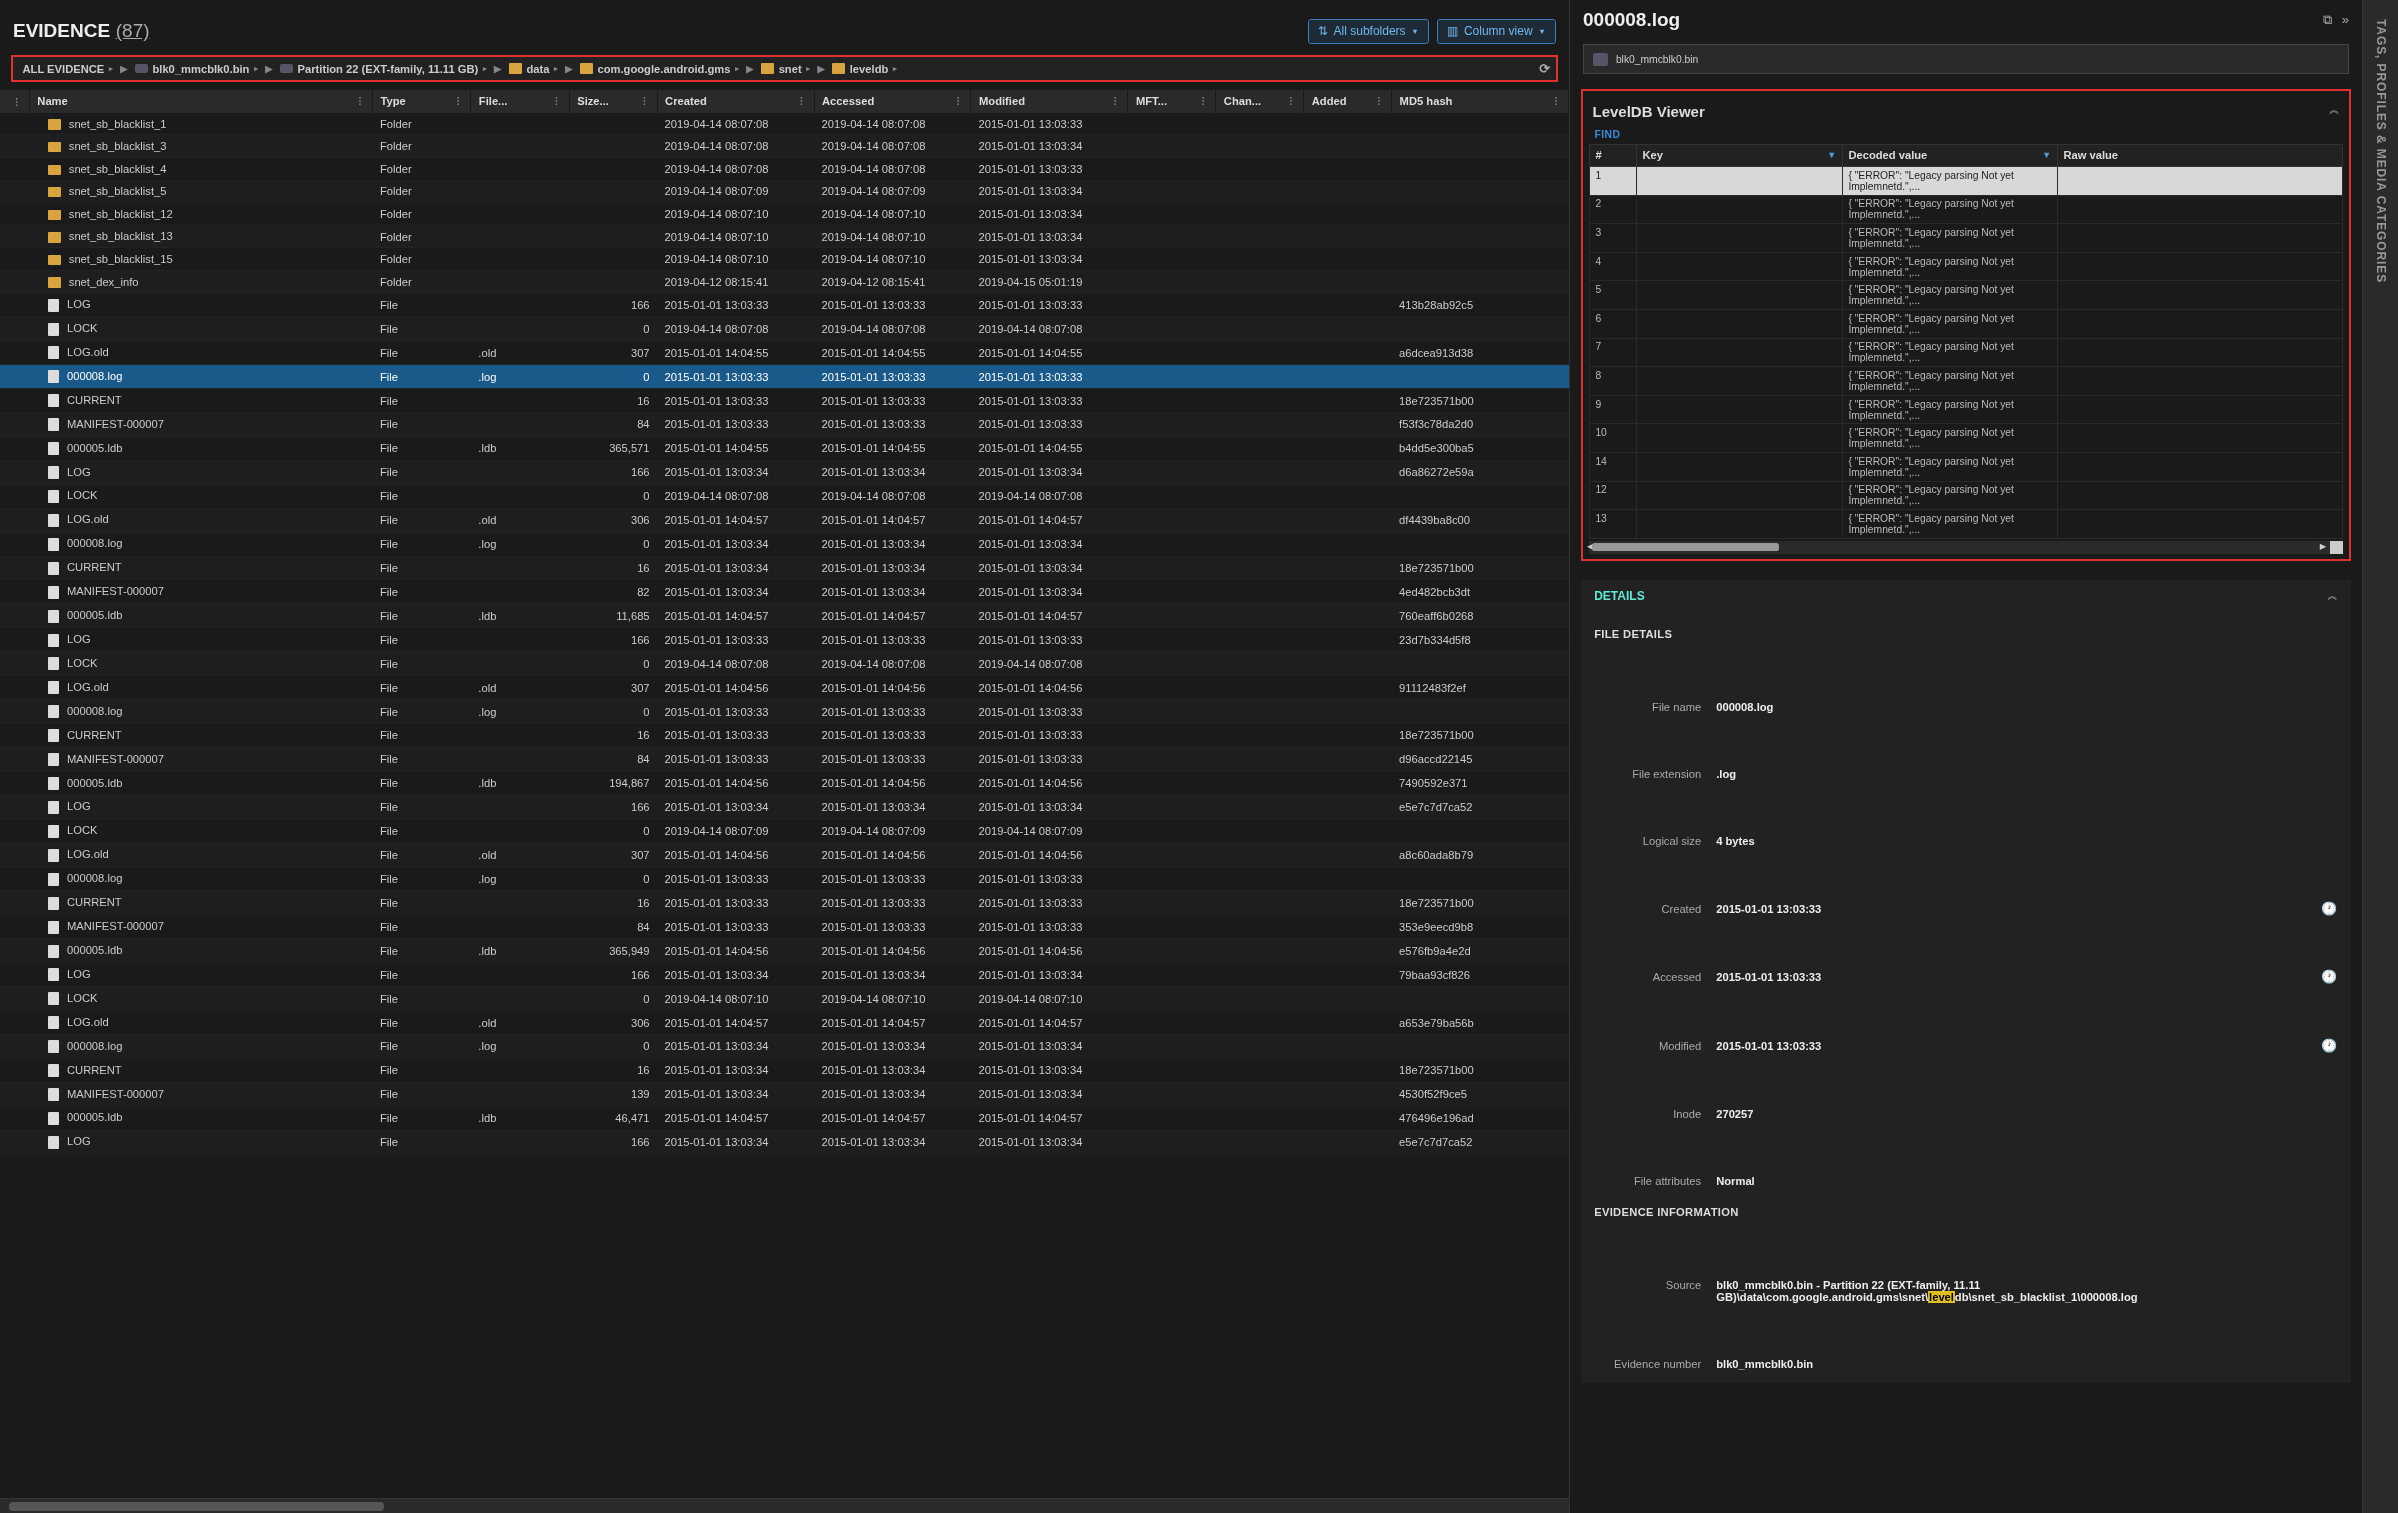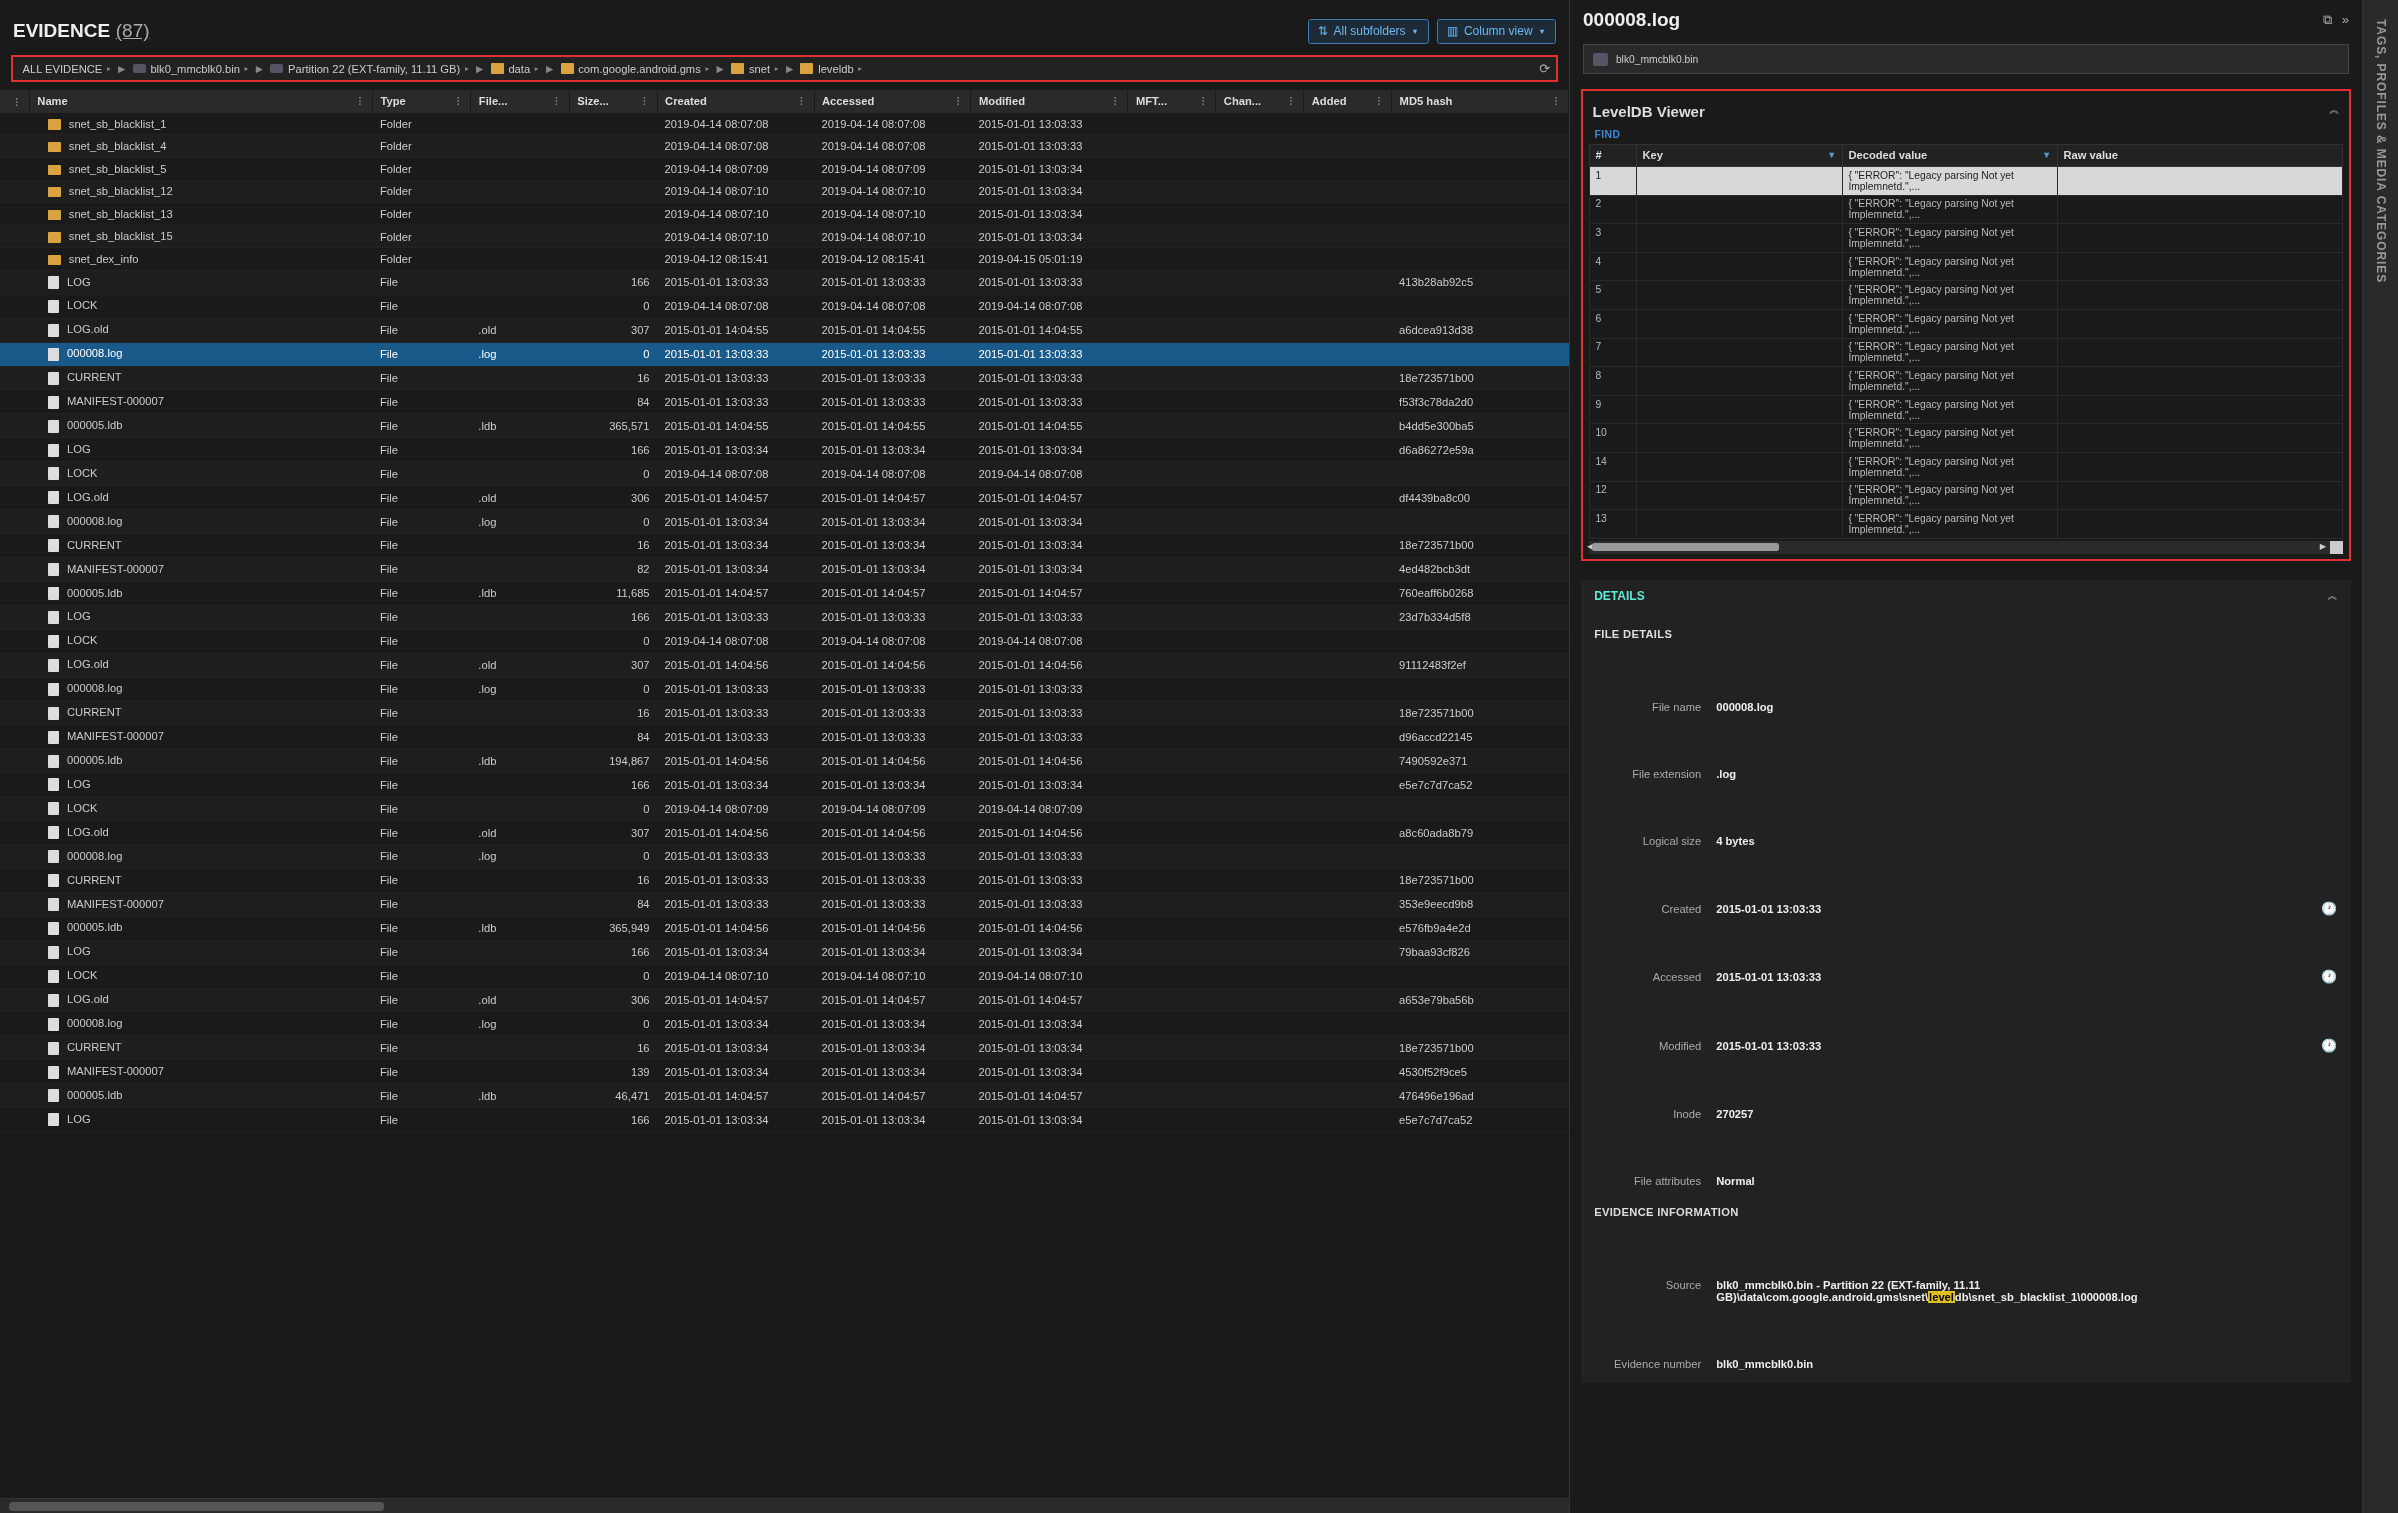--- a/index.html
+++ b/index.html
@@ -11,21 +11,21 @@
 
 
 .header-row { display: flex; align-items: center; padding: 7.5px 13px; margin-top: 11px; }
 .header-title { font-size: 19px; font-weight: 700; color: #eee; }
 .header-count { font-size: 19px; font-weight: 400; color: #aaa; margin-left: 5.6px; text-decoration: underline; }
 .header-spacer { flex: 1; }
 .header-btn { display: inline-flex; align-items: center; gap: 5.6px; border: 0.9px solid #3a7ab8; background: #1e2a36; color: #6fb8f0; padding: 4.7px 9.4px; border-radius: 2.8px; margin-left: 7.5px; font-size: 12px; cursor: pointer; }
 .header-btn .caret { font-size: 7.5px; }
 
 
-.breadcrumb-wrap { margin: 3.7px 11.2px 7.5px 11.2px; border: 2.8px solid #e03030; padding: 3.7px 5.6px; display: flex; align-items: center; gap: 3.7px; background: #222; flex-wrap: wrap; }
+.breadcrumb-wrap { margin: 3.7px 11.2px 7.5px 11.2px; border: 2.8px solid #e03030; padding: 3.7px 5.6px; display: flex; align-items: center; gap: 3.7px; background: #222; flex-wrap: wrap; font-weight: bold; }
 .bc-item { display: inline-flex; align-items: center; gap: 4.7px; color: #ccc; font-size: 11.2px; padding: 1.9px 3.7px; cursor: pointer; }
 .bc-sep { color: #888; font-size: 9.4px; }
 .bc-folder-icon { width: 13px; height: 11.2px; background: #d9a43f; border-radius: 0.9px; display: inline-block; }
 .bc-drive-icon { width: 13px; height: 9.4px; background: #556; border-radius: 1.9px; display: inline-block; }
 .bc-refresh { margin-left: auto; color: #aaa; cursor: pointer; font-size: 13px; }
 
 
 .table-wrap { flex: 1; overflow: auto; position: relative; }
 table.evidence { width: 100%; border-collapse: collapse; table-layout: fixed; }
 table.evidence th { background: #2a2a2a; color: #ddd; font-weight: 600; font-size: 11.2px; text-align: left; padding: 5.6px 7.5px; border-right: 0.9px solid #1a1a1a; position: sticky; top: 0; white-space: nowrap; overflow: hidden; text-overflow: ellipsis; }
@@ -188,20 +188,34 @@
         <tbody id="tbody">
             <tr>
               <td></td>
               <td class="name-cell"><span class="folder-icon"></span><span>snet_sb_blacklist_1</span></td>
               <td>Folder</td>
               <td></td>
               <td class="num"></td>
               <td>2019-04-14 08:07:08</td>
               <td>2019-04-14 08:07:08</td>
               <td>2015-01-01 13:03:33</td>
+              <td></td>
+              <td></td>
+              <td></td>
+              <td></td>
+            </tr>
+            <tr>
+              <td></td>
+              <td class="name-cell"><span class="folder-icon"></span><span>snet_sb_blacklist_3</span></td>
+              <td>Folder</td>
+              <td></td>
+              <td class="num"></td>
+              <td>2019-04-14 08:07:08</td>
+              <td>2019-04-14 08:07:08</td>
+              <td>2015-01-01 13:03:34</td>
               <td></td>
               <td></td>
               <td></td>
               <td></td>
             </tr>
             <tr>
               <td></td>
               <td class="name-cell"><span class="folder-icon"></span><span>snet_sb_blacklist_4</span></td>
               <td>Folder</td>
               <td></td>

